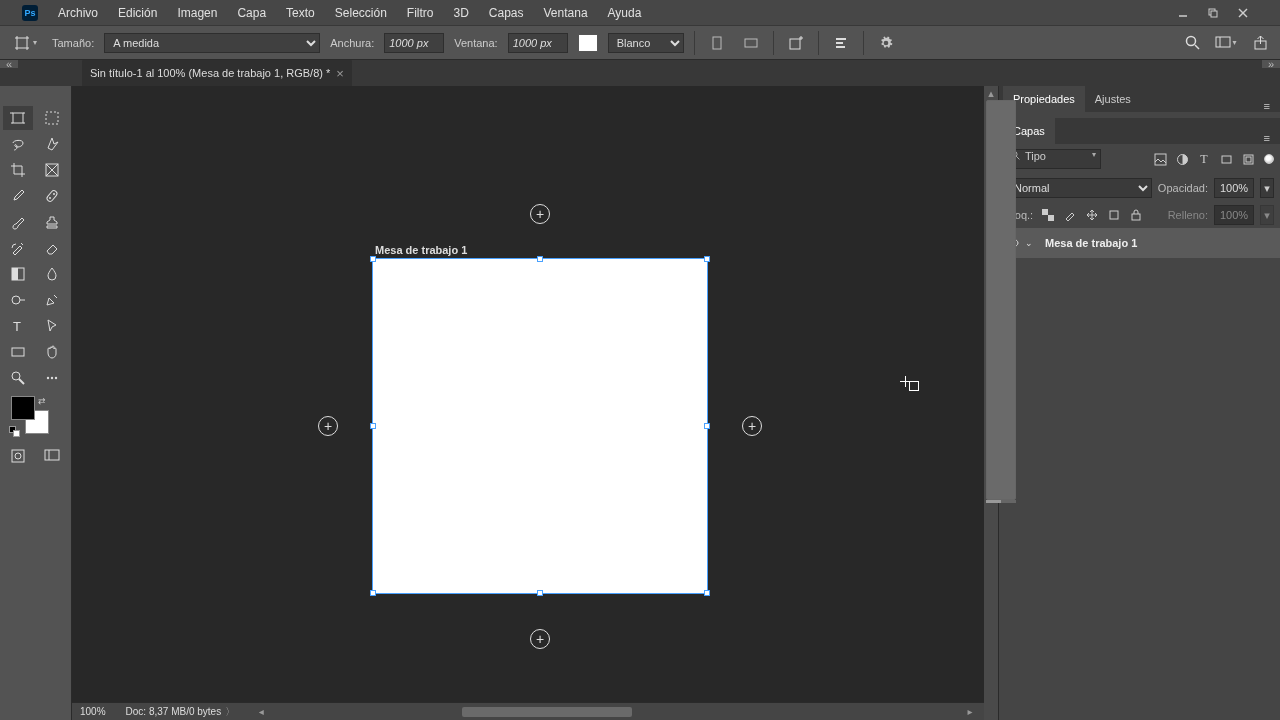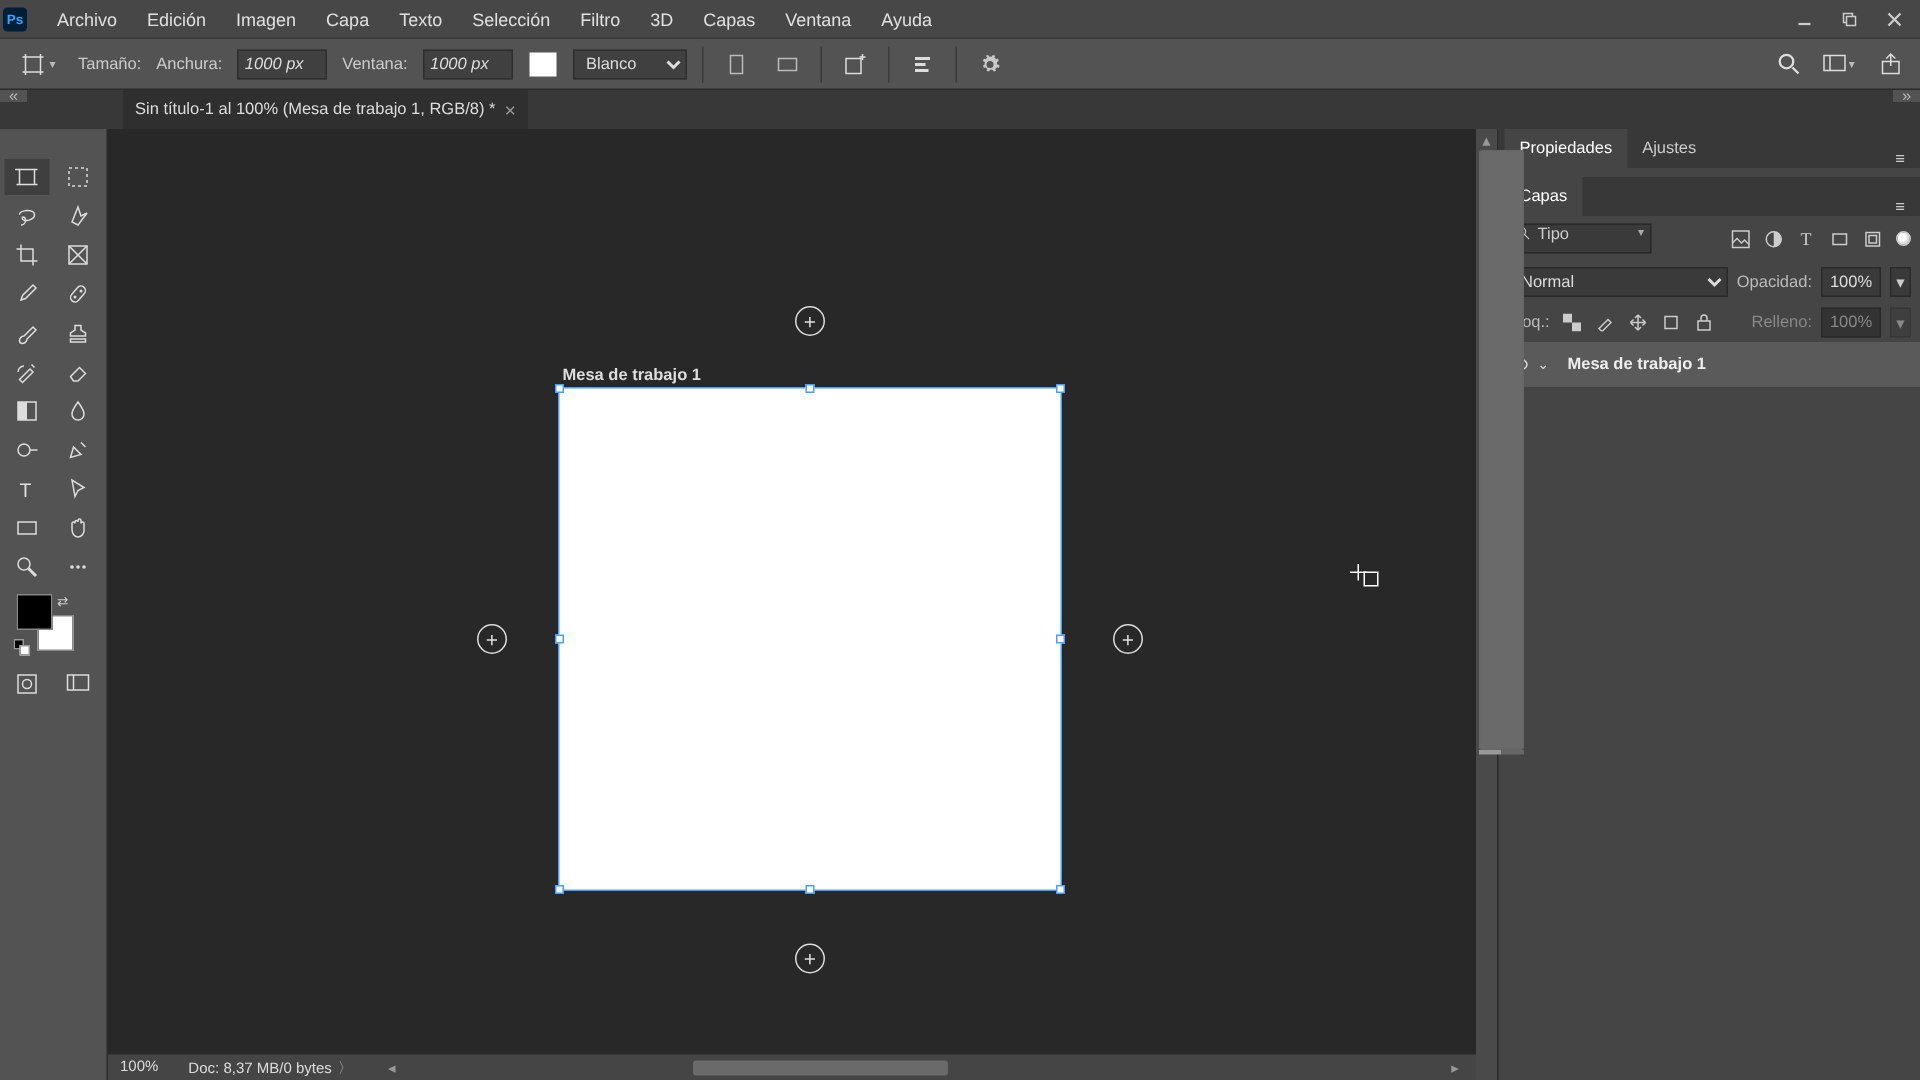--- a/index.html
+++ b/index.html
@@ -1,19 +1,19 @@
 <!DOCTYPE html>
 <html><head>
 <meta charset="utf-8">
 <style>
 * { margin: 0; padding: 0; box-sizing: border-box; font-family: "Segoe UI", Tahoma, sans-serif; user-select: none; }
 body { width: 1280px; height: 720px; background: #323232; overflow: hidden; color: #ccc; font-size: 11px; }
 
 
-.menubar { height: 25px; background: #474747; display: flex; align-items: center; padding: 0 2px; }
+.menubar { height: 25px; background: #474747; display: flex; align-items: center; padding: 0 22px; }
 .ps-logo { width: 16px; height: 16px; background: #001e36; border-radius: 3px; display: flex; align-items: center; justify-content: center; color: #31a8ff; font-weight: bold; font-size: 9px; margin-right: 10px; }
 .menu-item { padding: 4px 10px; color: #e0e0e0; font-size: 12px; cursor: default; }
 .window-controls { margin-left: auto; display: flex; gap: 0; }
 .win-ctrl { width: 30px; height: 22px; display: flex; align-items: center; justify-content: center; color: #ccc; }
 
 
 .options-bar { height: 35px; background: #535353; display: flex; align-items: center; padding: 0 8px; gap: 10px; border-top: 1px solid #383838; border-bottom: 1px solid #2a2a2a; }
 .opt-label { color: #ccc; font-size: 11px; }
 .opt-select { background: #404040; border: 1px solid #2e2e2e; color: #ddd; font-size: 11px; height: 20px; padding: 0 4px; }
 .opt-input { background: #404040; border: 1px solid #2e2e2e; color: #ddd; font-size: 11px; height: 20px; width: 60px; padding: 0 4px; font-style: italic; }
@@ -159,20 +159,21 @@
         <line x1="2" y1="14" x2="4" y2="14" stroke="#ddd"></line>
         <line x1="14" y1="14" x2="16" y2="14" stroke="#ddd"></line>
         <line x1="4" y1="2" x2="4" y2="4" stroke="#ddd"></line>
         <line x1="14" y1="2" x2="14" y2="4" stroke="#ddd"></line>
         <line x1="4" y1="14" x2="4" y2="16" stroke="#ddd"></line>
         <line x1="14" y1="14" x2="14" y2="16" stroke="#ddd"></line>
       </svg>
     <span style="font-size:8px;color:#bbb;margin-left:2px">▾</span>
   </div>
   <span class="opt-label">Tamaño:</span>
+  <select class="opt-select" style="width:216px"><option>A medida</option></select>
   <span class="opt-label">Anchura:</span>
   <input class="opt-input" value="1000 px" style="">
   <span class="opt-label">Ventana:</span>
   <input class="opt-input" value="1000 px" style="">
   <div class="color-swatch"></div>
   <select class="opt-select" style="width:76px"><option>Blanco</option></select>
   <div class="divider"></div>
   <div class="opt-icon">
       <svg width="14" height="14">
         <rect x="3" y="1" width="8" height="12" fill="none" stroke="#bbb"></rect>

